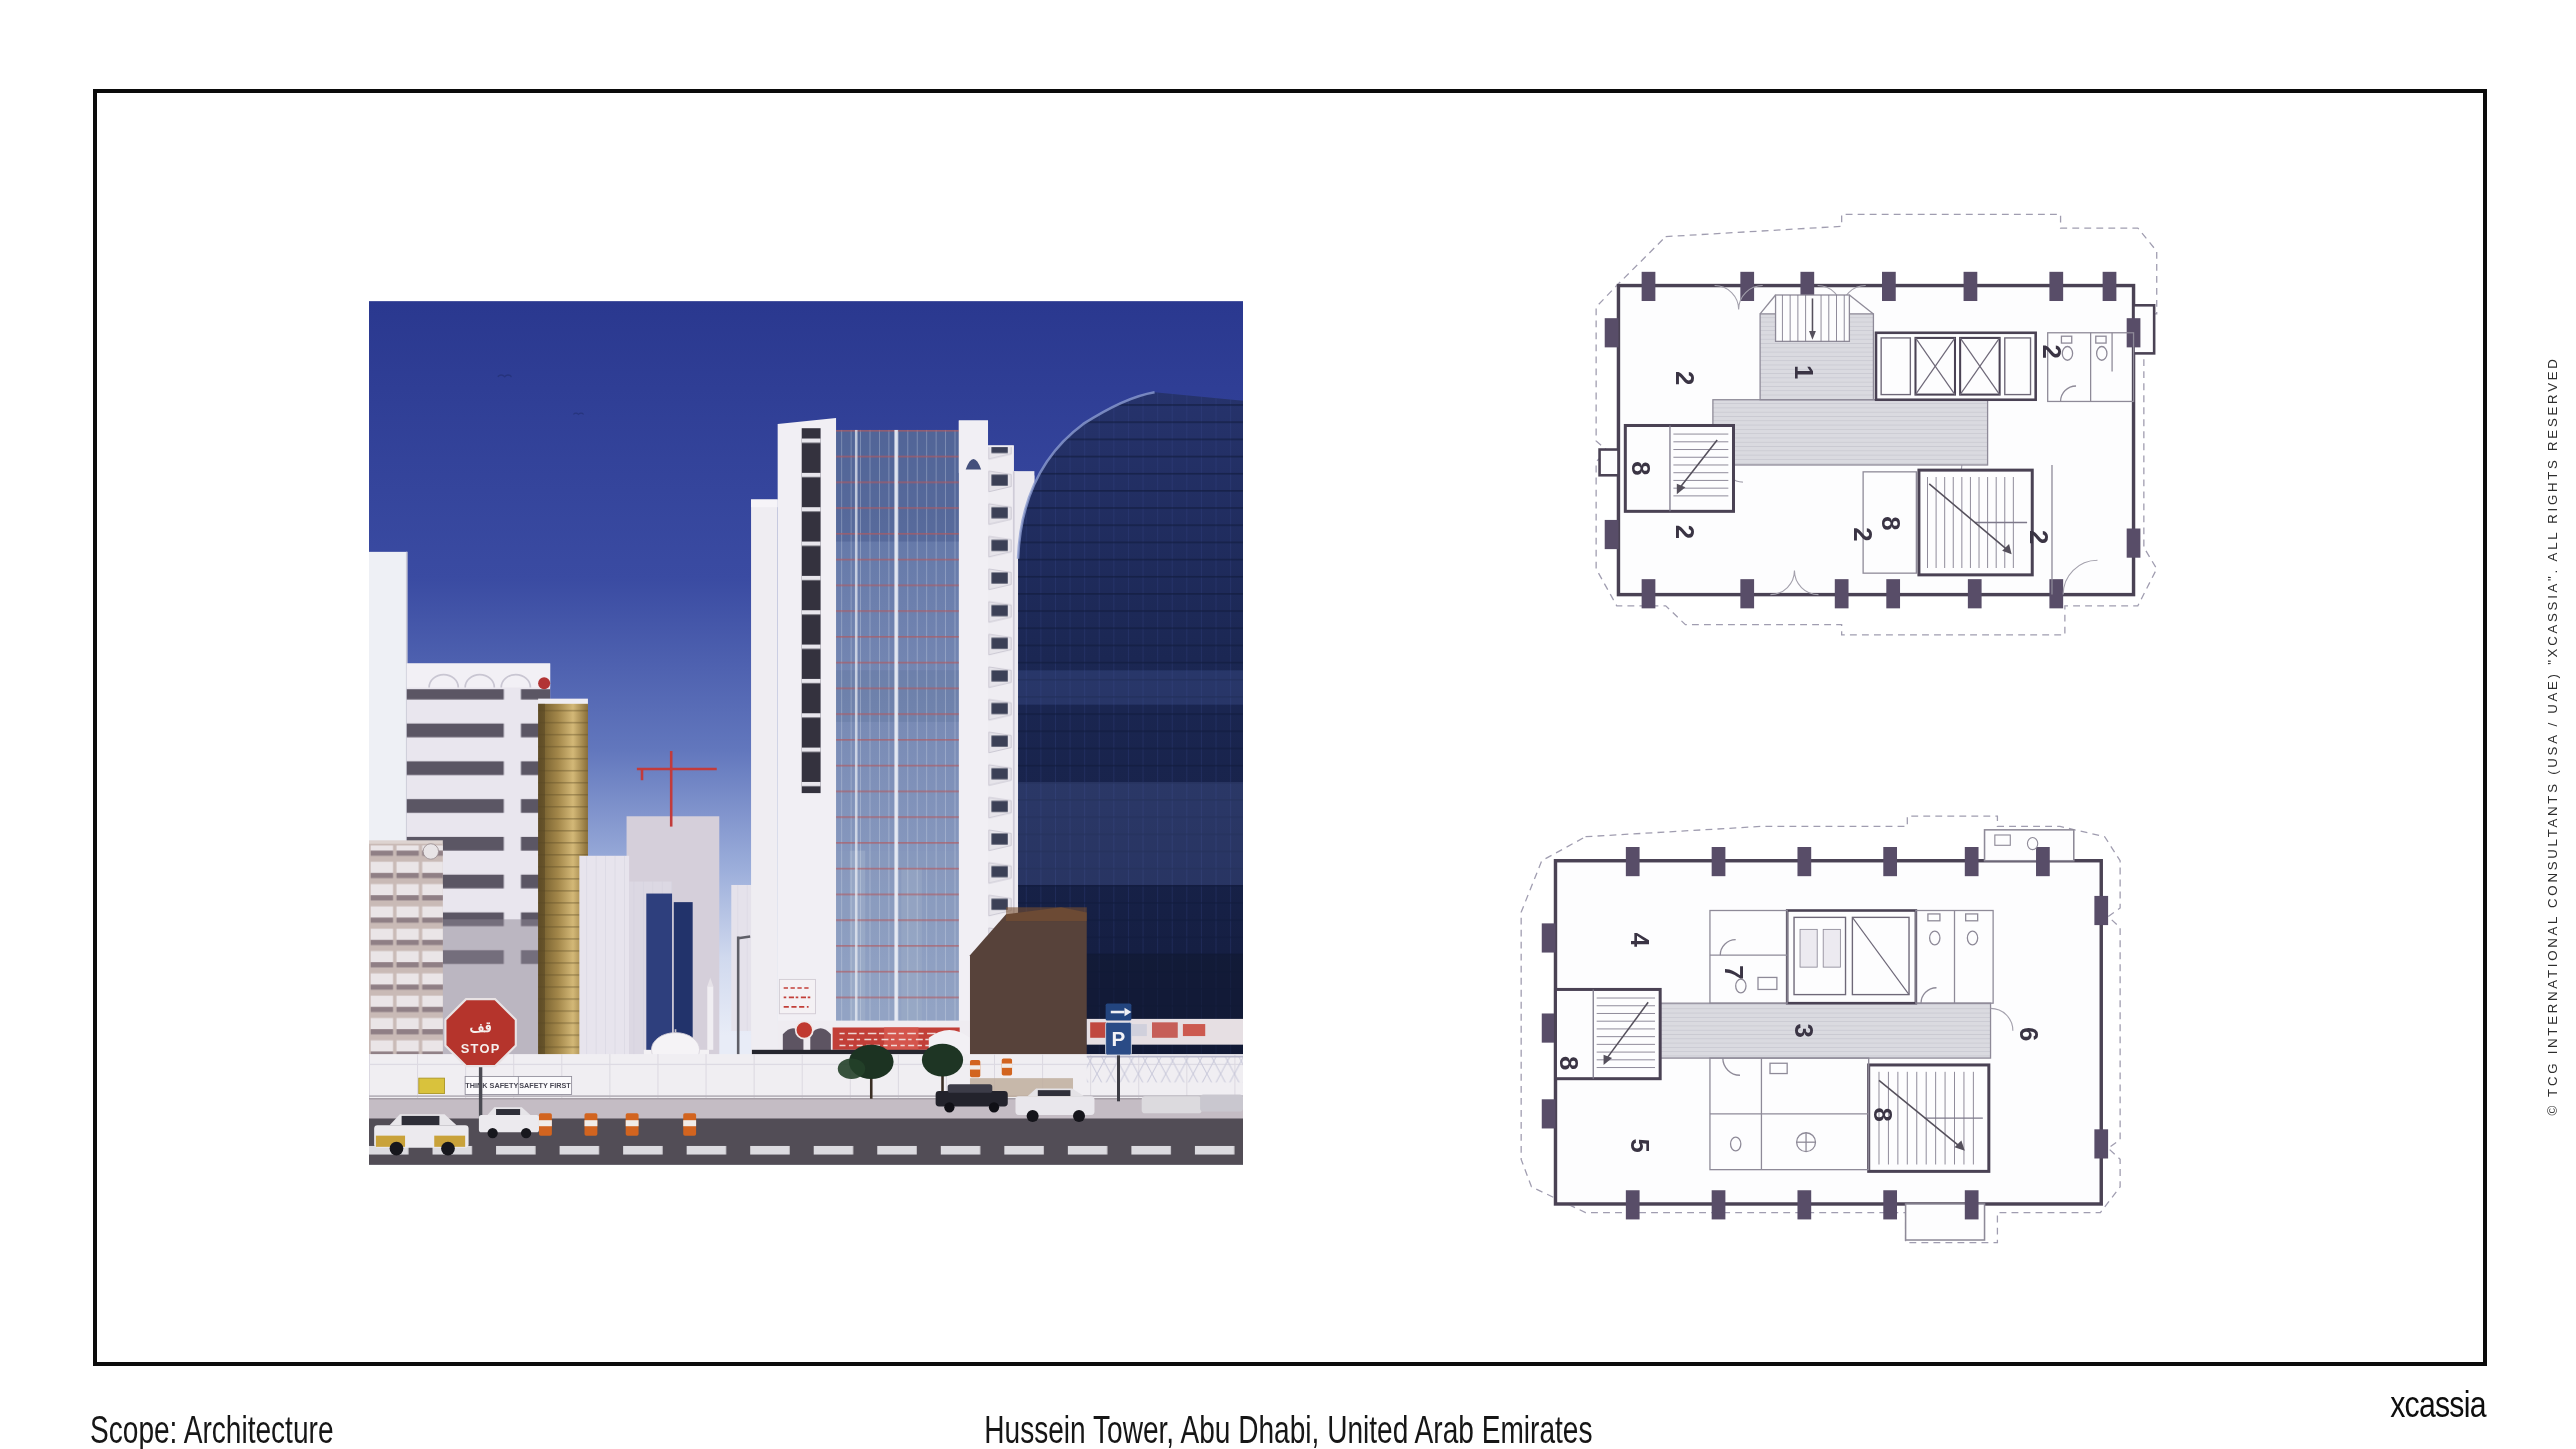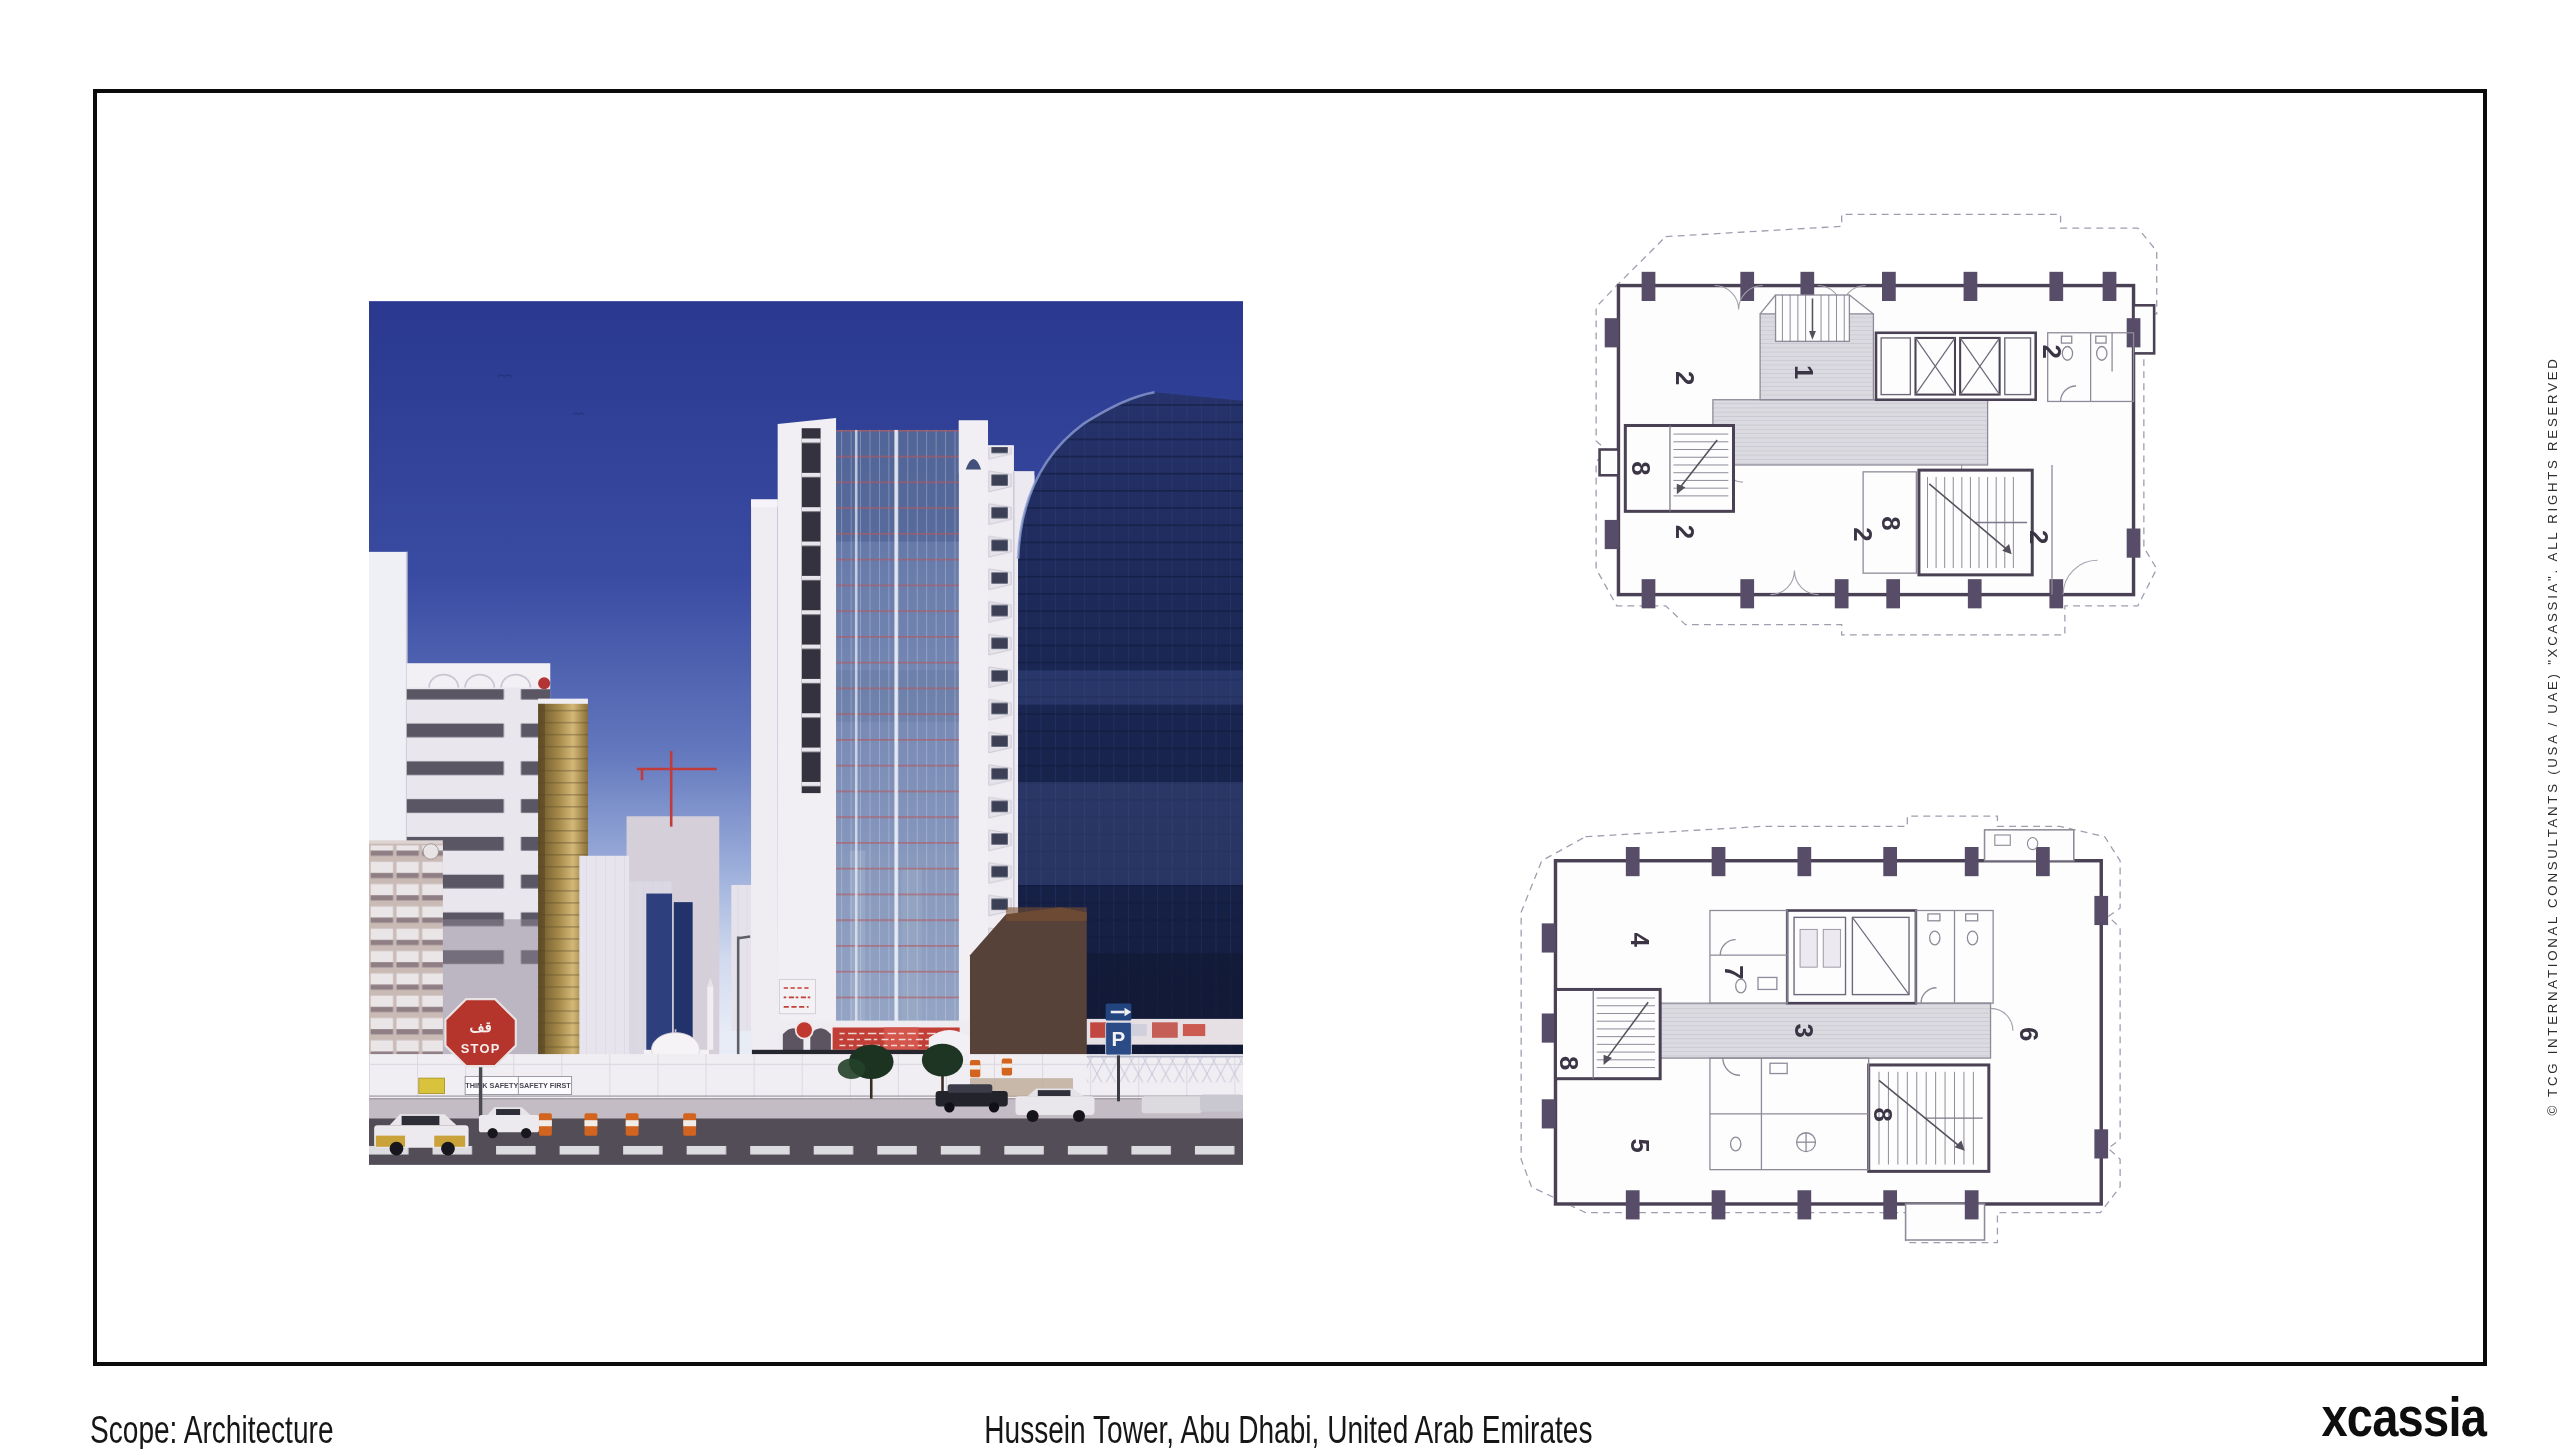--- a/index.html
+++ b/index.html
@@ -9,21 +9,21 @@
          border:4.3px solid #0b0b0b;box-sizing:border-box;background:#ffffff;}
   .photo-wrap{position:absolute;left:369px;top:301px;width:874px;height:864px;}
   .plan-upper{position:absolute;left:1584px;top:204px;width:584px;height:455px;}
   .plan-lower{position:absolute;left:1504px;top:809px;width:635px;height:451px;}
   .copyright{position:absolute;left:2552px;top:736px;transform:translate(-50%,-50%) rotate(-90deg);
              white-space:nowrap;font-size:13.3px;letter-spacing:2.7px;color:#2e2e2e;}
   .footer-scope{position:absolute;left:90px;top:1408px;font-size:39px;color:#161616;}
   .footer-scope span{display:inline-block;transform:scaleX(.72);transform-origin:left center;}
   .footer-title{position:absolute;left:0;top:1408px;width:2576px;text-align:center;font-size:39px;color:#161616;}
   .footer-title span{display:inline-block;transform:scaleX(.72);transform-origin:center center;}
-  .footer-logo{position:absolute;right:90px;top:1384px;font-size:56px;font-weight:bold;color:#0e0e0e;}
+  .footer-logo{position:absolute;right:90px;top:1384px;font-size:36px;font-weight:normal;color:#0e0e0e;}
   .footer-logo span{display:inline-block;transform:scaleX(.84);transform-origin:right center;letter-spacing:-0.9px;}
   svg text{font-family:"Liberation Sans",sans-serif;}
 </style>
 </head>
 <body>
 
 <div class="page">
 
   <div class="frame"></div>
 

